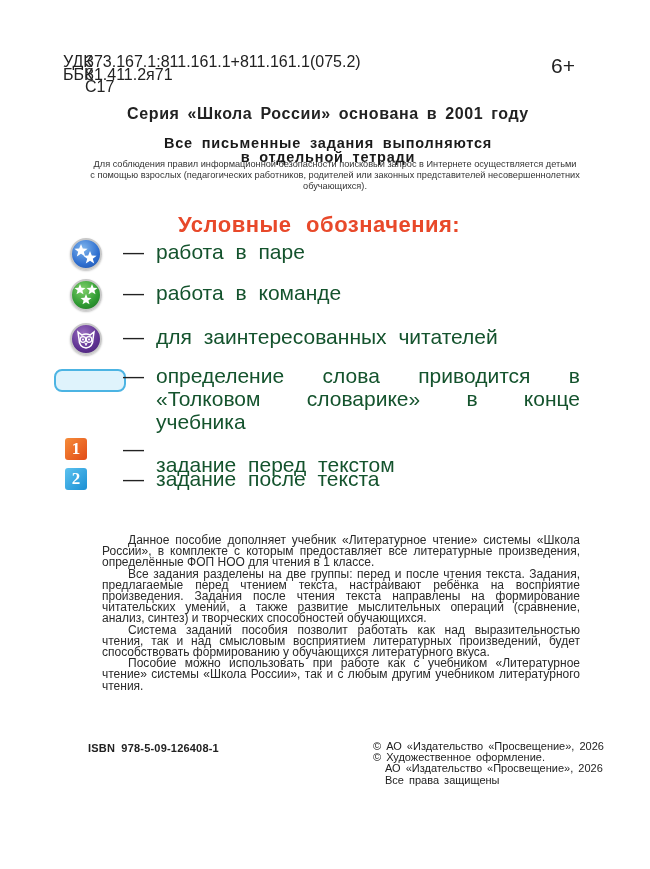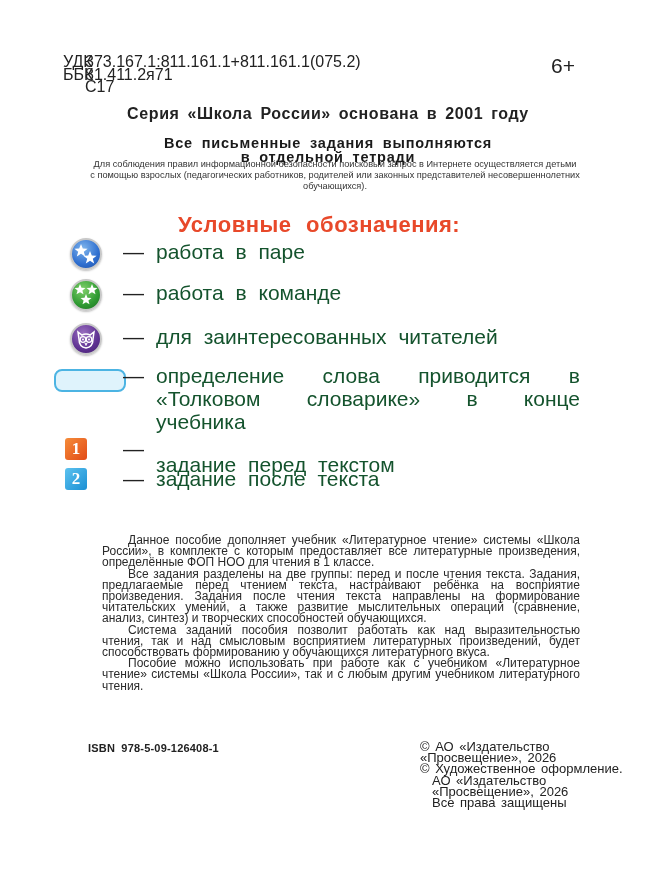--- a/index.html
+++ b/index.html
@@ -30,21 +30,21 @@
     .word-box { width: 72px; height: 23px; border: 2px solid #4cb4e3; border-radius: 8px; background: #dff3fc; }
 
     .num-badge { width: 22px; height: 22px; border-radius: 3px; color: #fff; font-family: "Liberation Serif", serif; font-weight: bold; font-size: 17px; display: flex; align-items: center; justify-content: center; }
     .num-orange { background: linear-gradient(135deg, #f58c3a, #e24a16); }
     .num-blue { background: linear-gradient(135deg, #5cc2ef, #1a8fd4); }
 
     .description { position: absolute; left: 102px; width: 478px; top: 521px; font-size: 12px; line-height: 11.2px; color: #2a2a2a; text-align: justify; margin-top: 14px; }
     .description p { text-indent: 26px; }
 
     .isbn { position: absolute; left: 64px; top: 742px; font-size: 11px; font-weight: bold; color: #222; word-spacing: 3px; letter-spacing: 0.2px; margin-left: 24px; }
-    .copyright { position: absolute; left: 373px; top: 741px; font-size: 13px; line-height: 11.2px; color: #222; word-spacing: 2px; margin-left: 47px; }
+    .copyright { position: absolute; left: 373px; top: 741px; font-size: 11px; line-height: 11.2px; color: #222; word-spacing: 2px; }
     .copyright .indent { padding-left: 12px; }
   </style>
 </head>
 <body>
 
 <div class="udk-block">
   <div class="udk-row">
     <span class="udk-key">УДК</span>
     <span>373.167.1:811.161.1+811.161.1(075.2)</span>
   </div>

